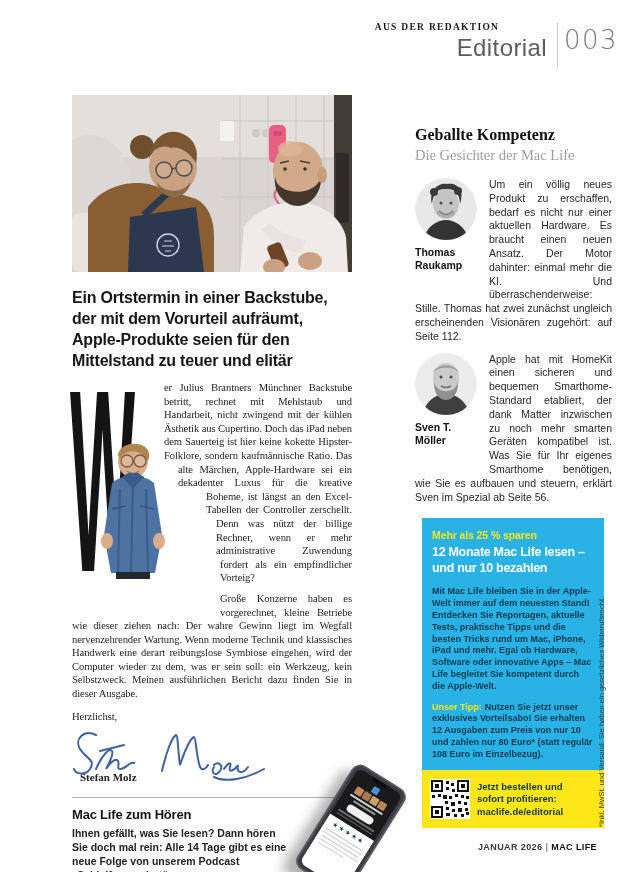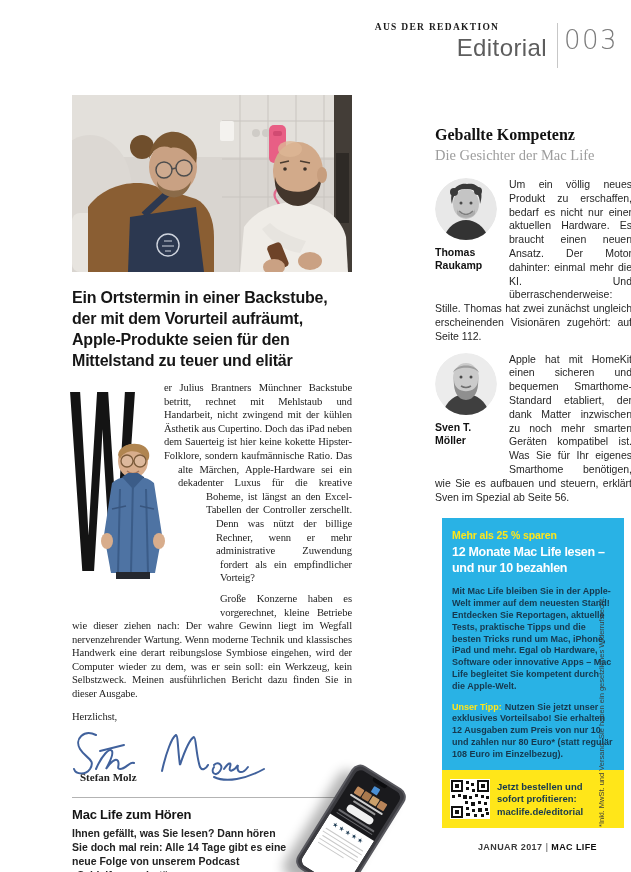--- a/index.html
+++ b/index.html
@@ -53,21 +53,21 @@
   .tline{height:2px;background:#cfcfcf;border-radius:1px;margin-top:2px;}
   .tl1{width:38px;} .tl2{width:26px;opacity:.7;}
   .pill{width:30px;height:8px;background:#f1f1f1;border-radius:4px;margin-top:3px;}
   .mline{width:42px;height:1.5px;background:#6a6a6e;border-radius:1px;margin-top:2px;}
   .ps-card{margin-top:4px;background:#fff;width:100%;flex:1;padding-top:3px;
     display:flex;flex-direction:column;align-items:center;}
   .stars{color:#1c3a52;font-size:6.5px;letter-spacing:1.5px;line-height:8px;}
   .gline{height:1.5px;background:#c9c9c9;border-radius:1px;margin-top:2.5px;}
   .gl1{width:44px;} .gl2{width:46px;} .gl3{width:42px;} .gl4{width:45px;} .gl5{width:30px;align-self:flex-start;margin-left:5px;}
   
-  .right-col{position:absolute;left:435px;top:126px;width:197px;}
+  .right-col{position:absolute;left:415px;top:126px;width:197px;}
   .team-title{font-family:"Liberation Serif",serif;font-weight:bold;font-size:16px;color:#111;}
   .team-sub{font-family:"Liberation Serif",serif;font-size:14.5px;color:#9d9d9d;margin-top:3px;margin-bottom:14px;}
   .author{font-size:10.5px;line-height:13.8px;color:#262626;margin-bottom:9px;text-align:justify;}
   .author::after{content:"";display:block;clear:both;}
   .author-fig{float:left;width:74px;}
   .fig1{height:112px;} .fig2{height:122px;}
   .portrait{width:62px;height:62px;border-radius:50%;overflow:hidden;display:block;}
   .author-name{width:66px;text-align:left;font-weight:bold;font-size:10.5px;line-height:13px;
     margin-top:6px;color:#111;}
   
@@ -339,16 +339,16 @@
           <span>sofort profitieren:</span>
           <a href="#" class="cta-link">maclife.de/editorial</a>
         </div>
       </div>
     </div>
   </div>
 
   <div class="price-footnote">*Inkl. MwSt. und Versand. Sie haben ein gesetzliches Widerrufsrecht.</div>
 
   <div class="footer">
-    <span>JANUAR 2017</span><span class="sep">|</span><span class="brand">MAC LIFE</span>
+    <span>JANUAR 2026</span><span class="sep">|</span><span class="brand">MAC LIFE</span>
   </div>
 
 </div>
 
 </body></html>

